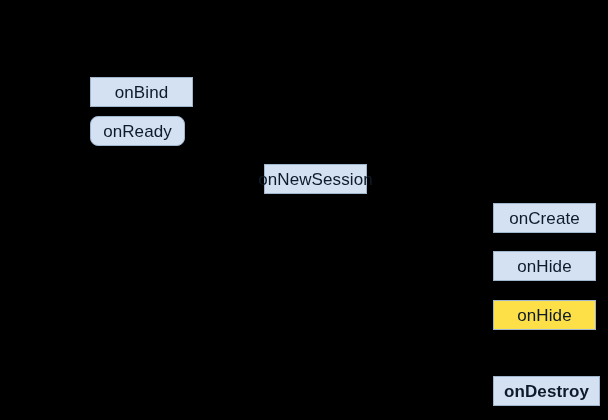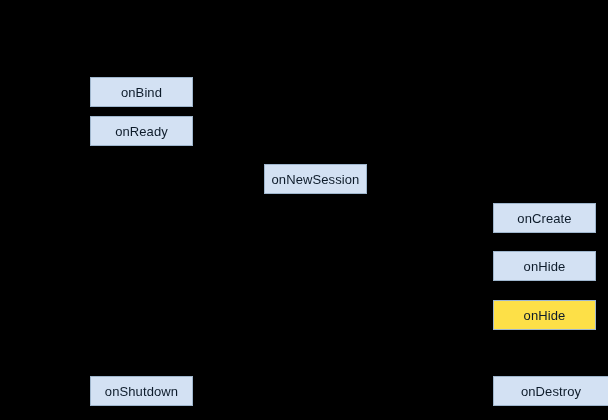--- a/index.html
+++ b/index.html
@@ -20,54 +20,51 @@
   }
   .node {
     position: absolute;
     box-sizing: border-box;
     background: #d3e1f3;
     border: 1px solid #9fb6cd;
     display: flex;
     align-items: center;
     justify-content: center;
     color: #0d1b2a;
-    font-size: 13px;
+    font-size: 17px;
     font-family: "Liberation Sans", sans-serif;
     line-height: 1;
     letter-spacing: 0.1px;
     white-space: nowrap;
     user-select: none;
     text-align: center;
   }
   .node-label {
     display: block;
     pointer-events: none;
   }
 </style>
 </head>
 <body>
 
 <div id="canvas" style="width: 608px; height: 420px; background: rgb(0, 0, 0);">
     <div class="node" style="left: 90px; top: 77px; width: 103px; height: 30px; background: rgb(211, 225, 243); border-color: rgb(159, 182, 205); color: rgb(13, 27, 42);">
       <span class="node-label">onBind</span>
     </div>
-    <div class="node" style="left: 90px; top: 116px; width: 103px; height: 30px; background: rgb(211, 225, 243); border-color: rgb(159, 182, 205); color: rgb(13, 27, 42);">
+    <div class="node" style="left: 90px; top: 116px; width: 95px; height: 30px; background: rgb(211, 225, 243); border-color: rgb(159, 182, 205); color: rgb(13, 27, 42); border-radius: 8px;">
       <span class="node-label">onReady</span>
     </div>
     <div class="node" style="left: 493px; top: 203px; width: 103px; height: 30px; background: rgb(211, 225, 243); border-color: rgb(159, 182, 205); color: rgb(13, 27, 42);">
       <span class="node-label">onCreate</span>
     </div>
     <div class="node" style="left: 264px; top: 164px; width: 103px; height: 30px; background: rgb(211, 225, 243); border-color: rgb(159, 182, 205); color: rgb(13, 27, 42);">
       <span class="node-label">onNewSession</span>
     </div>
     <div class="node" style="left: 493px; top: 251px; width: 103px; height: 30px; background: rgb(211, 225, 243); border-color: rgb(159, 182, 205); color: rgb(13, 27, 42);">
       <span class="node-label">onHide</span>
     </div>
     <div class="node" style="left: 493px; top: 300px; width: 103px; height: 30px; background: #fde047; border-color: rgb(159, 182, 205); color: rgb(13, 27, 42);">
       <span class="node-label">onHide</span>
     </div>
-    <div class="node" style="left: 90px; top: 376px; width: 103px; height: 30px; background: rgb(211, 225, 243); border-color: rgb(159, 182, 205); color: rgb(13, 27, 42);">
-      <span class="node-label">onShutdown</span>
-    </div>
-    <div class="node" style="left: 493px; top: 376px; width: 116px; height: 30px; background: rgb(211, 225, 243); border-color: rgb(159, 182, 205); color: rgb(13, 27, 42);">
+    <div class="node" style="left: 493px; top: 376px; width: 107px; height: 30px; background: rgb(211, 225, 243); border-color: rgb(159, 182, 205); color: rgb(13, 27, 42); font-weight: bold;">
       <span class="node-label">onDestroy</span>
     </div>
   </div>
 
 </body></html>

